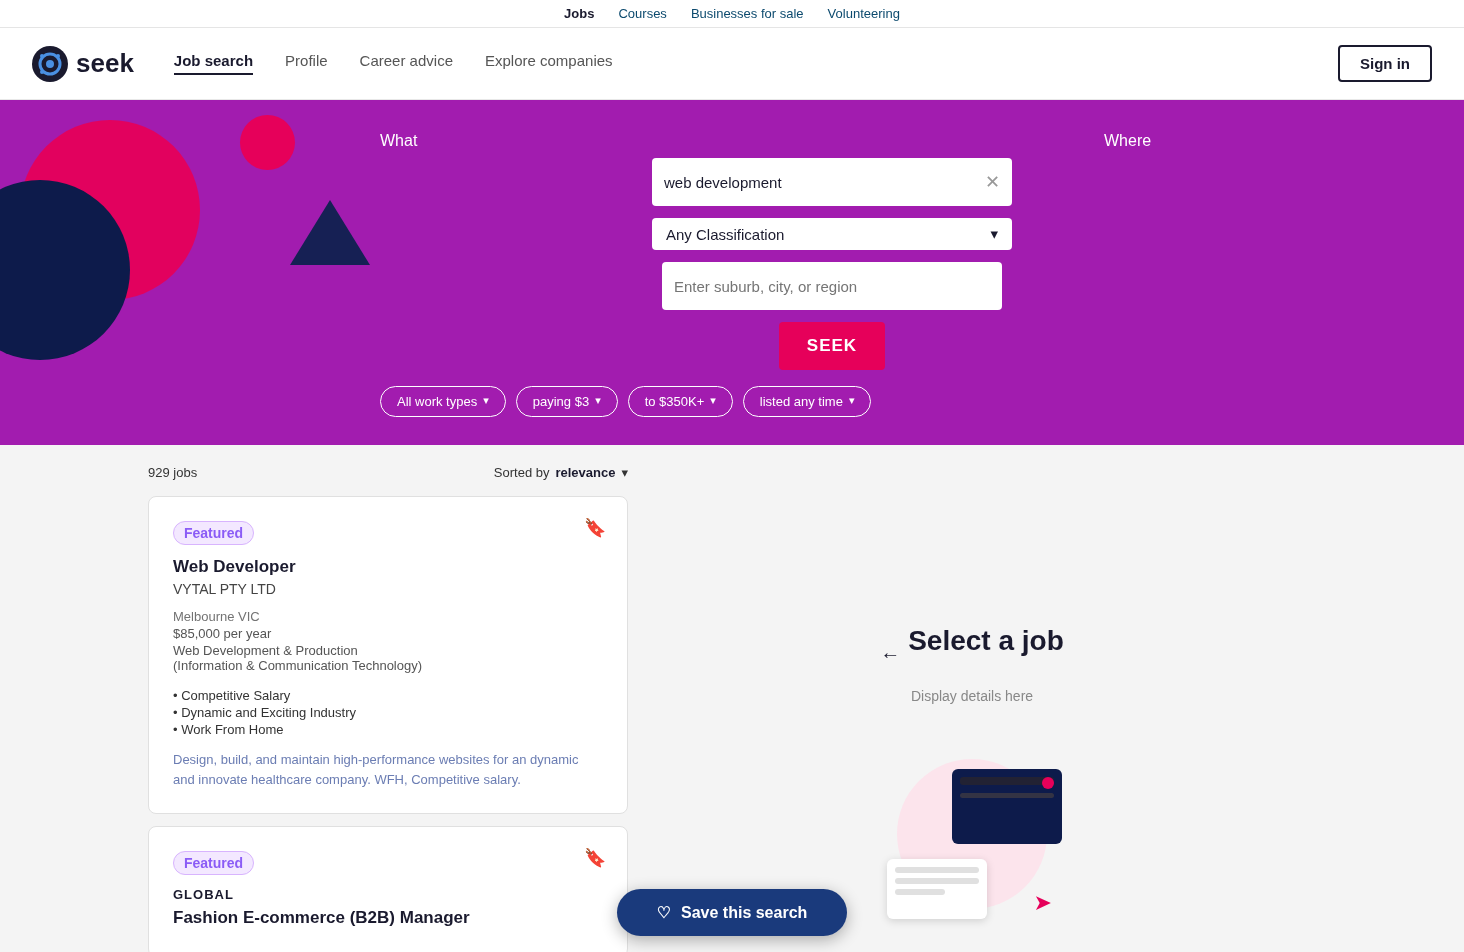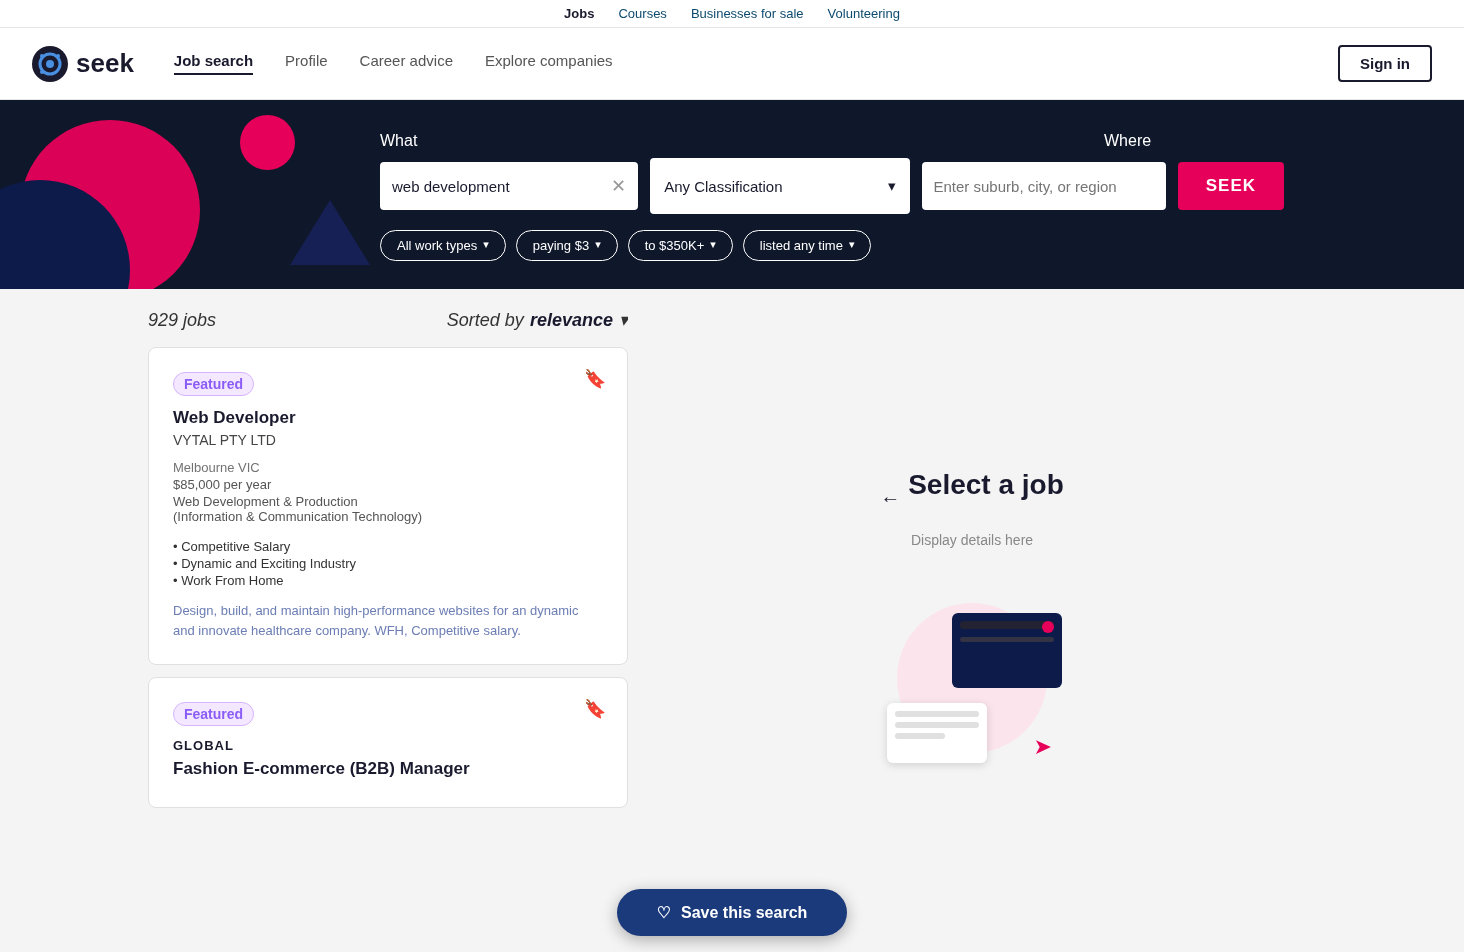--- a/index.html
+++ b/index.html
@@ -14,41 +14,41 @@
     .main-header { background: #fff; display: flex; align-items: center; padding: 0 32px; height: 72px; border-bottom: 1px solid #e8e8e8; }
     .logo { display: flex; align-items: center; gap: 8px; margin-right: 40px; }
     .logo-icon { width: 36px; height: 36px; }
     .logo-text { font-size: 26px; font-weight: 700; color: #1a1a2e; }
     .main-nav { display: flex; gap: 32px; flex: 1; }
     .main-nav a { text-decoration: none; color: #555; font-size: 15px; padding-bottom: 4px; }
     .main-nav a.active { color: #1a1a2e; font-weight: 600; border-bottom: 2px solid #1a1a2e; }
     .sign-in-btn { margin-left: auto; border: 2px solid #1a1a2e; background: #fff; color: #1a1a2e; font-size: 15px; font-weight: 600; padding: 8px 20px; border-radius: 4px; cursor: pointer; }
     .search-labels { display: flex; gap: 0; margin-bottom: 8px; color: #fff; font-size: 16px; font-weight: 500; }
     .label-what { width: 380px; }
-    .search-row { display: flex; gap: 12px; align-items: center; }
+    .search-row { display: flex; gap: 12px; align-items: center; flex-direction: column; }
     .search-what { display: flex; align-items: center; background: #fff; border-radius: 4px; padding: 0 12px; width: 360px; height: 48px; }
     .search-what input { border: none; outline: none; font-size: 15px; flex: 1; color: #1a1a2e; }
     .search-what .clear-icon { color: #999; cursor: pointer; font-size: 18px; }
     .search-where { display: flex; align-items: center; background: #fff; border-radius: 4px; padding: 0 12px; width: 340px; height: 48px; }
     .search-where input { border: none; outline: none; font-size: 15px; flex: 1; color: #999; }
-    .classification-select { display: flex; align-items: center; justify-content: space-between; background: #fff; border-radius: 4px; padding: 0 14px; width: 360px; height: 56px; cursor: pointer; font-size: 15px; color: #1a1a2e; }
+    .classification-select { display: flex; align-items: center; justify-content: space-between; background: #fff; border-radius: 4px; padding: 0 14px; width: 360px; height: 32px; cursor: pointer; font-size: 15px; color: #1a1a2e; }
     .seek-btn { background: #e6005a; color: #fff; border: none; border-radius: 4px; font-size: 17px; font-weight: 700; padding: 0 28px; height: 48px; cursor: pointer; letter-spacing: 1px; }
     .filter-row { display: flex; gap: 10px; margin-top: 16px; }
     .filter-pill { background: transparent; border: 1.5px solid #fff; color: #fff; border-radius: 20px; padding: 7px 16px; font-size: 13px; cursor: pointer; display: flex; align-items: flex-start; gap: 6px; }
     .filter-pill .chevron { font-size: 11px; }
 
     
     .hero-wrapper { position: relative; overflow: hidden; background: #0d1b4b; }
 
     
     .results-area { display: flex; gap: 0; max-width: 1200px; margin: 0 auto; padding: 20px 16px; }
     .results-left { flex: 0 0 480px; }
     .results-right { flex: 1; background: #f4f4f4; min-height: 500px; display: flex; align-items: flex-start; justify-content: center; padding-top: 60px; }
 
-    .results-meta { display: flex; align-items: flex-end; justify-content: space-between; margin-bottom: 16px; color: #333; font-size: 18px; font-style: italic; }
+    .results-meta { display: flex; align-items: flex-start; justify-content: space-between; margin-bottom: 16px; color: #333; font-size: 13px; }
     .results-count { font-weight: 400; }
     .sort-by { display: flex; align-items: center; gap: 6px; cursor: pointer; }
     .sort-by strong { color: #1a1a2e; }
 
     .job-card { background: #fff; border-radius: 8px; border: 1px solid #e0e0e0; padding: 24px; margin-bottom: 12px; position: relative; }
     .featured-badge { background: #f3e8ff; color: #8b5cf6; font-size: 14px; font-weight: 600; padding: 3px 10px; border-radius: 12px; display: inline-block; margin-bottom: 12px; border: 1px solid #d8b4fe; }
     .bookmark-icon { position: absolute; top: 20px; right: 20px; font-size: 18px; color: #999; cursor: pointer; }
     .job-title { font-size: 17px; font-weight: 700; color: #1a1a2e; margin-bottom: 4px; }
     .job-company { font-size: 14px; color: #444; margin-bottom: 12px; }
     .job-location { font-size: 13px; color: #737373; margin-bottom: 2px; }
@@ -97,21 +97,21 @@
     <a class="active">Job search</a>
     <a>Profile</a>
     <a>Career advice</a>
     <a>Explore companies</a>
   </nav>
   <button class="sign-in-btn">Sign in</button>
 </header>
 
 <div class="hero-wrapper">
 
-  <div style="position:relative; background:#0f172a; overflow:hidden;">
+  <div style="position:relative; background:#a21caf; overflow:hidden;">
 
     <div style="position:absolute; left:20px; top:20px; width:180px; height:180px; background:#e6005a; border-radius:50%; opacity:0.95;"></div>
     <div style="position:absolute; left:-50px; top:80px; width:180px; height:180px; border-radius:50%; background:#0d1b4b; z-index:1;"></div>
     <div style="position:absolute; left:240px; top:15px; width:55px; height:55px; background:#e6005a; border-radius:50%;"></div>
     <div style="position:absolute; left:290px; top:100px; width:0; height:0; border-left:40px solid transparent; border-right:40px solid transparent; border-bottom:65px solid #162054;"></div>
 
     <div style="position:relative; z-index:2; padding:32px 180px 28px 380px;">
       <div class="search-labels">
         <span class="label-what">What</span>
         <span style="margin-left:24px;"></span>

